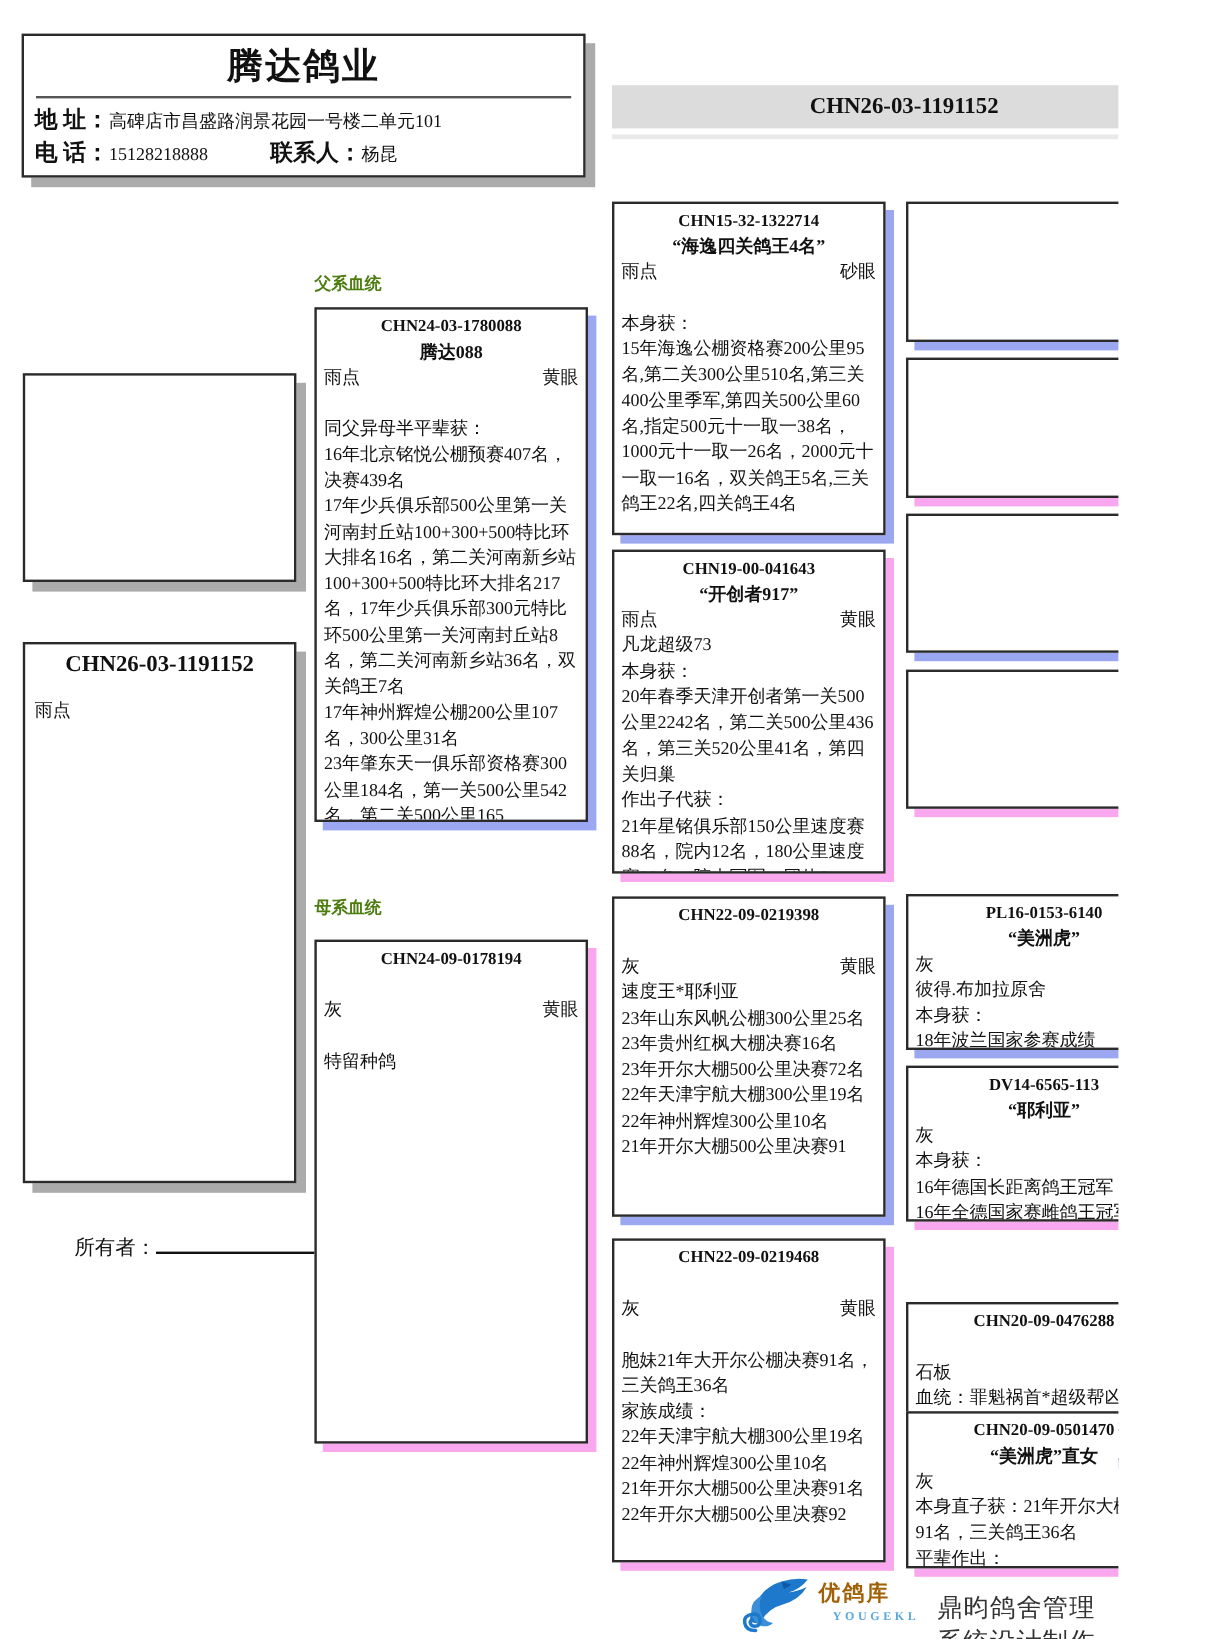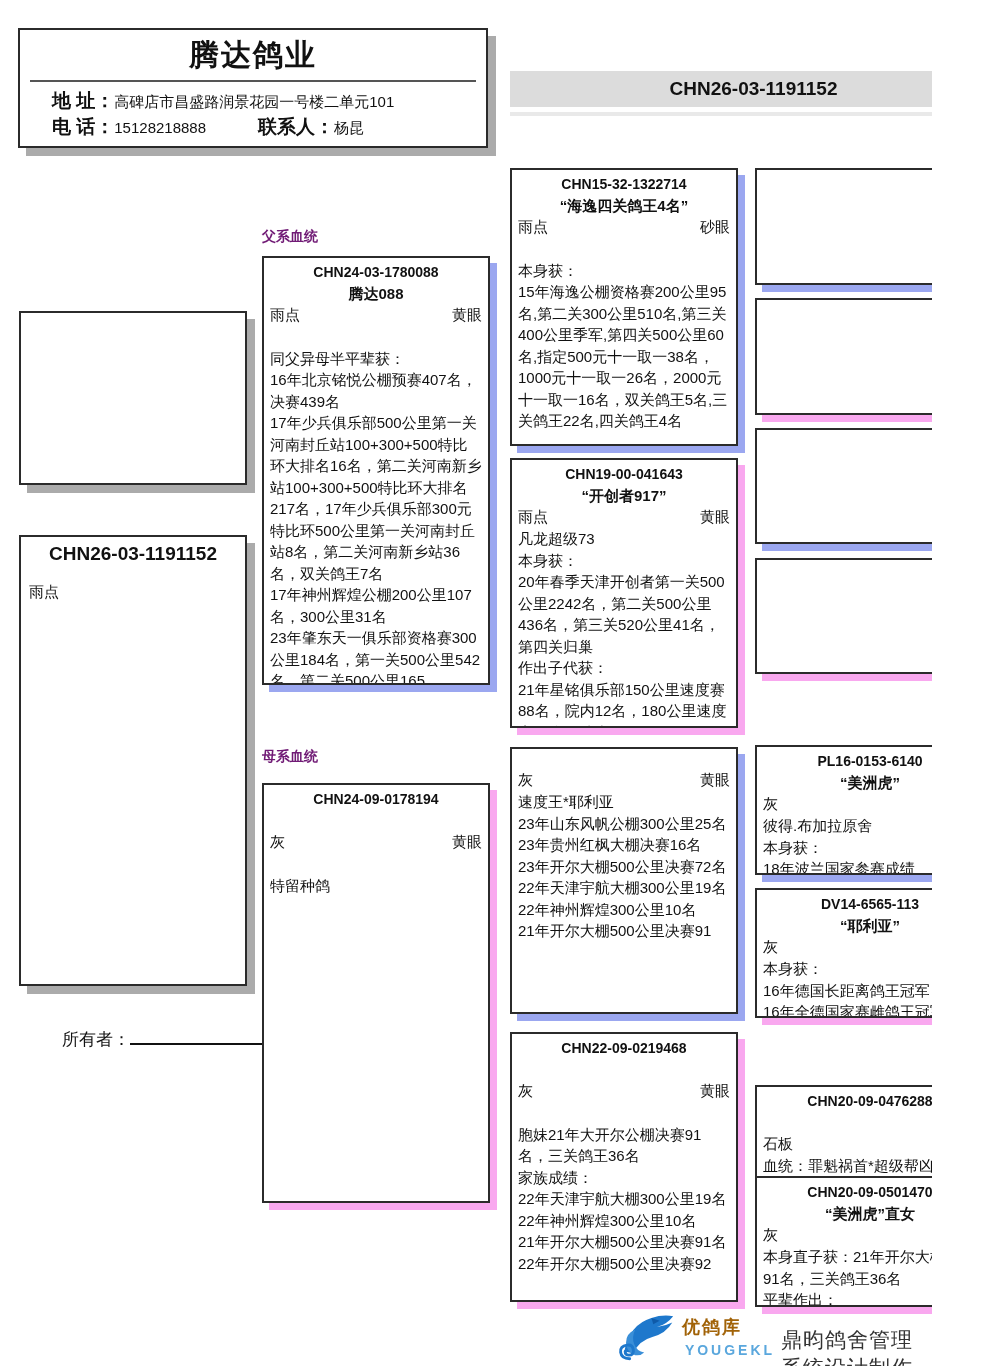--- a/index.html
+++ b/index.html
@@ -1,59 +1,59 @@
 <!DOCTYPE html>
 <html><head>
 <meta charset="utf-8">
 <style>
   * { margin:0; padding:0; box-sizing:border-box; }
   html,body { background:#fff; }
   .page {
     position:relative; width:932px; height:1366px; background:#ffffff;
-    font-family:Liberation Sans, sans-serif; color:#111;
+    font-family:Liberation Serif, serif; color:#111;
     overflow:hidden;
     border-radius:31px;
   }
   .abs { position:absolute; }
   .card { position:absolute; background:#fff; border:2px solid #2b2b2b; overflow:hidden; }
   .shadow-gray { box-shadow:8px 8px 0 #ababab; }
   .shadow-blue { box-shadow:7px 7px 0 #9ba7f0; }
   .shadow-pink { box-shadow:7px 7px 0 #f9a8ef; }
 
   
   .hdr-title { font-size:30px; font-weight:bold; text-align:center; padding:5px 0 4px; letter-spacing:2px; }
   .hdr-rule { border:none; border-top:2px solid #555; margin:0 10px; }
-  .hdr-info { padding:6px 0 0 32px; }
+  .hdr-info { padding:6px 0 0 9px; }
   .hdr-line { line-height:25px; white-space:nowrap; }
   .hdr-label { font-weight:bold; font-size:19px; }
   .hdr-val { font-size:15px; }
   .hdr-contact { margin-left:52px; }
 
   
   .banner { background:#dcdcdc; text-align:center; font-weight:bold; font-size:19px; line-height:36px; }
   .banner-strip { background:#e9e9e9; }
 
   
   .c-title { font-weight:bold; font-size:14px; line-height:23px; text-align:center; padding-top:3px; }
   .c-sub { font-weight:bold; font-size:15px; line-height:20px; text-align:center; min-height:20px; }
   .c-row { display:flex; justify-content:space-between; font-size:15px; line-height:22px; padding:0 6px; }
   .c-body { font-size:15px; line-height:21.5px; padding:0 6px; white-space:pre-line; overflow:hidden; }
 
-  .line-label { font-size:14px; font-weight:bold; color:#701a75; }
+  .line-label { font-size:14px; font-weight:bold; color:#4d7c0f; }
 
   
   .subj-title { font-weight:bold; font-size:19px; line-height:26px; text-align:center; padding-top:4px; }
   .subj-body { font-size:15px; padding:16px 8px 0; white-space:pre-line; }
 
   .owner-row { font-size:17px; }
   .owner-blank { display:inline-block; width:150px; height:6px; border-bottom:2px solid #111; }
 
   
   .logo-cn { font-size:18px; font-weight:bold; color:#a16207; line-height:29px; letter-spacing:2px; }
-  .logo-en { font-size:14px; font-weight:bold; color:#5aa7dd; letter-spacing:3px; text-align:center; width:96px; }
+  .logo-en { font-size:10px; font-weight:bold; color:#5aa7dd; letter-spacing:3px; text-align:center; width:96px; }
   .credit { font-size:21px; color:#333; letter-spacing:1px; }
 </style>
 </head>
 <body>
 
 <div class="page">
 
   <div class="card shadow-gray" style="left:18px;top:28px;width:470px;height:120px">
     <div class="hdr-title">腾达鸽业</div>
     <hr class="hdr-rule">
@@ -129,20 +129,21 @@
       <span>黄眼</span>
     </div>
     <div class="c-body">凡龙超级73
 本身获：
 20年春季天津开创者第一关500公里2242名，第二关500公里436名，第三关520公里41名，第四关归巢
 作出子代获：
 21年星铭俱乐部150公里速度赛88名，院内12名，180公里速度赛20名，院内冠军，团体8</div>
   </div>
 
   <div class="card shadow-blue" style="left:510px;top:747px;width:228px;height:267px">
+    <div class="c-title">CHN22-09-0219398</div>
     <div class="c-sub"></div>
     <div class="c-row">
       <span>灰</span>
       <span>黄眼</span>
     </div>
     <div class="c-body">速度王*耶利亚
 23年山东风帆公棚300公里25名
 23年贵州红枫大棚决赛16名
 23年开尔大棚500公里决赛72名
 22年天津宇航大棚300公里19名

